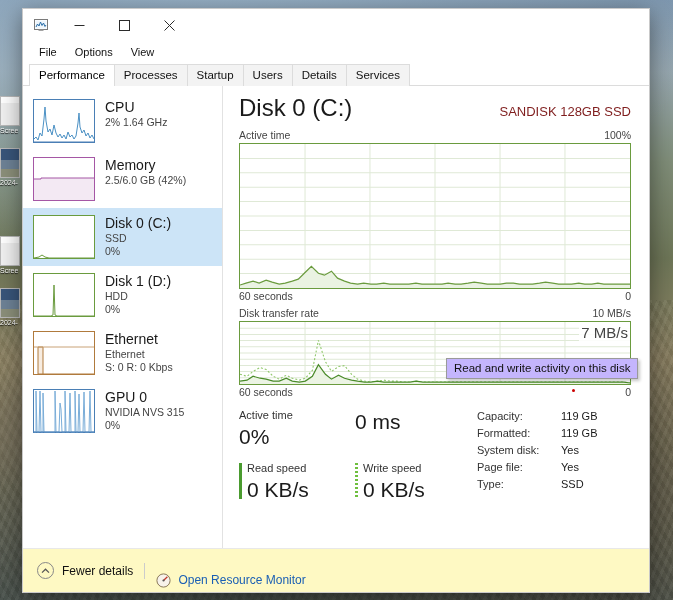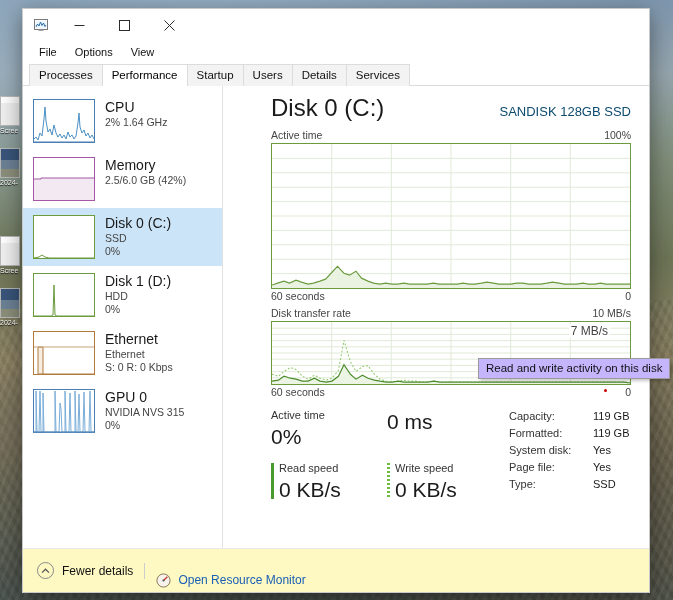--- a/index.html
+++ b/index.html
@@ -70,43 +70,43 @@
   
   .tabstrip { height:23px; display:flex; align-items:flex-end; padding-left:6px;
     border-bottom:1px solid #dcdcdc; background:#fff; flex:0 0 23px; }
   .tab { font-size:11.5px; color:#111; padding:3px 9px 4px; background:#f3f3f3;
     border:1px solid #dcdcdc; border-bottom:none; margin-right:-1px; line-height:14px;
     position:relative; top:1px; }
   .tab.active { background:#ffffff; font-weight:400; color:#000; z-index:2;
     border-color:#dcdcdc; padding-top:3px; top:1px; }
 
   
-  .content { flex:1 1 auto; display:flex; min-height:0;gap:32px; }
+  .content { flex:1 1 auto; display:flex; min-height:0; }
   .sidebar { width:200px; flex:0 0 200px; border-right:1px solid #e2e2e2; padding-top:6px;
     overflow:hidden; background:#fff; }
   .side-item { display:flex; align-items:flex-start; gap:10px; padding:7px 8px 7px 10px; }
   .side-item.selected { background:#cce4f7; }
   .mini { width:62px; height:44px; flex:0 0 62px; background:#fff; position:relative; }
   .mini svg { display:block; width:100%; height:100%; }
   .side-txt { padding-top:0; min-width:0; }
   .side-title { font-size:14px; color:#1a1a1a; line-height:17px; white-space:nowrap; }
   .side-sub { font-size:10.5px; color:#444; line-height:13px; white-space:nowrap; }
 
   .main { flex:1 1 auto; padding:6px 18px 0 16px; min-width:0; position:relative; }
   .main-head { display:flex; align-items:baseline; justify-content:space-between; }
   .main-title { font-size:24px; color:#1a1a1a; font-weight:400; line-height:32px; }
-  .main-model { font-size:13px; color:#0c4a6e; }
+  .main-model { font-size:13px; color:#7f1d1d; }
 
   .graph-label-row { display:flex; justify-content:space-between; font-size:10.5px;
     color:#444; margin-top:5px; margin-bottom:2px; }
   .graph-box { border:1px solid #6a9b3e; position:relative; background:#fff; }
   .graph-box svg { display:block; width:100%; height:100%; }
   .axis-row { display:flex; justify-content:space-between; font-size:10.5px; color:#444;
     margin-top:1px; }
-  .inline-max { position:absolute; right:20px; top:2px; font-size:12px; color:#444;
+  .inline-max { position:absolute; right:0; top:2px; font-size:15px; color:#444;
     background:rgba(255,255,255,.9); padding:0 2px; }
 
   .tooltip { position:absolute; background:#c4b5fd; border:1px solid #9a9a9a;
     font-size:11.5px; color:#111; padding:3px 7px 4px; white-space:nowrap;
     box-shadow:2px 2px 3px rgba(0,0,0,.22); }
   .reddot { position:absolute; width:3px; height:3px; background:#c00; border-radius:50%; }
 
   
   .stats { display:flex; margin-top:10px; }
   .stats-left { width:232px; flex:0 0 232px; }
@@ -194,22 +194,22 @@
     </div>
   </div>
 
   <div class="menubar">
     <div class="menu-item">File</div>
     <div class="menu-item">Options</div>
     <div class="menu-item">View</div>
   </div>
 
   <div class="tabstrip">
+    <div class="tab active">Performance</div>
     <div class="tab">Processes</div>
-    <div class="tab active">Performance</div>
     <div class="tab">Startup</div>
     <div class="tab">Users</div>
     <div class="tab">Details</div>
     <div class="tab">Services</div>
   </div>
 
   <div class="content">
 
     <div class="sidebar">
 

